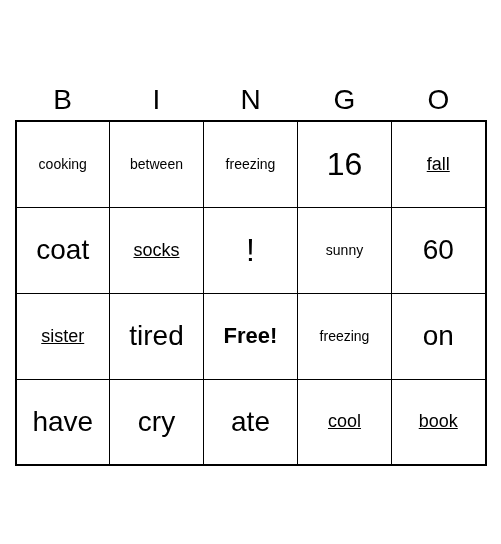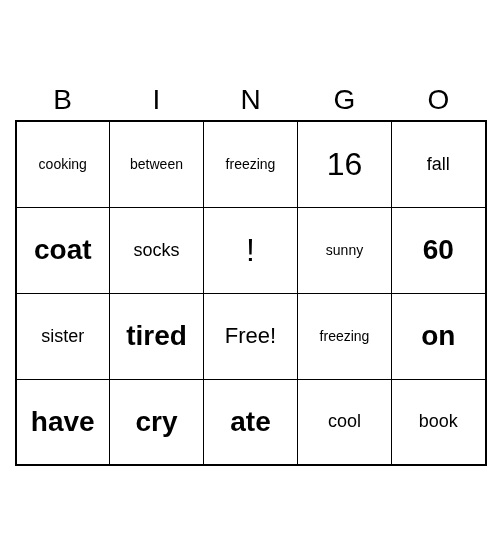--- a/index.html
+++ b/index.html
@@ -46,34 +46,35 @@
       vertical-align: middle;
       font-family: Arial, sans-serif;
     }
 
     .cell-small {
       font-size: 14px;
     }
 
     .cell-medium {
       font-size: 18px;
+      text-decoration: underline;
     }
 
     .cell-large {
       font-size: 28px;
-      font-weight: bold;
+      font-weight: normal;
     }
 
     .cell-xlarge {
       font-size: 32px;
     }
 
     .free-cell {
       font-size: 22px;
-      font-weight: normal;
+      font-weight: bold;
     }
   </style>
 </head>
 <body>
 
 <div style="display:flex; flex-direction:column; align-items:center;">
   <div class="bingo-header">
   <div class="bingo-header-cell">B</div>
       <div class="bingo-header-cell">I</div>
       <div class="bingo-header-cell">N</div>

